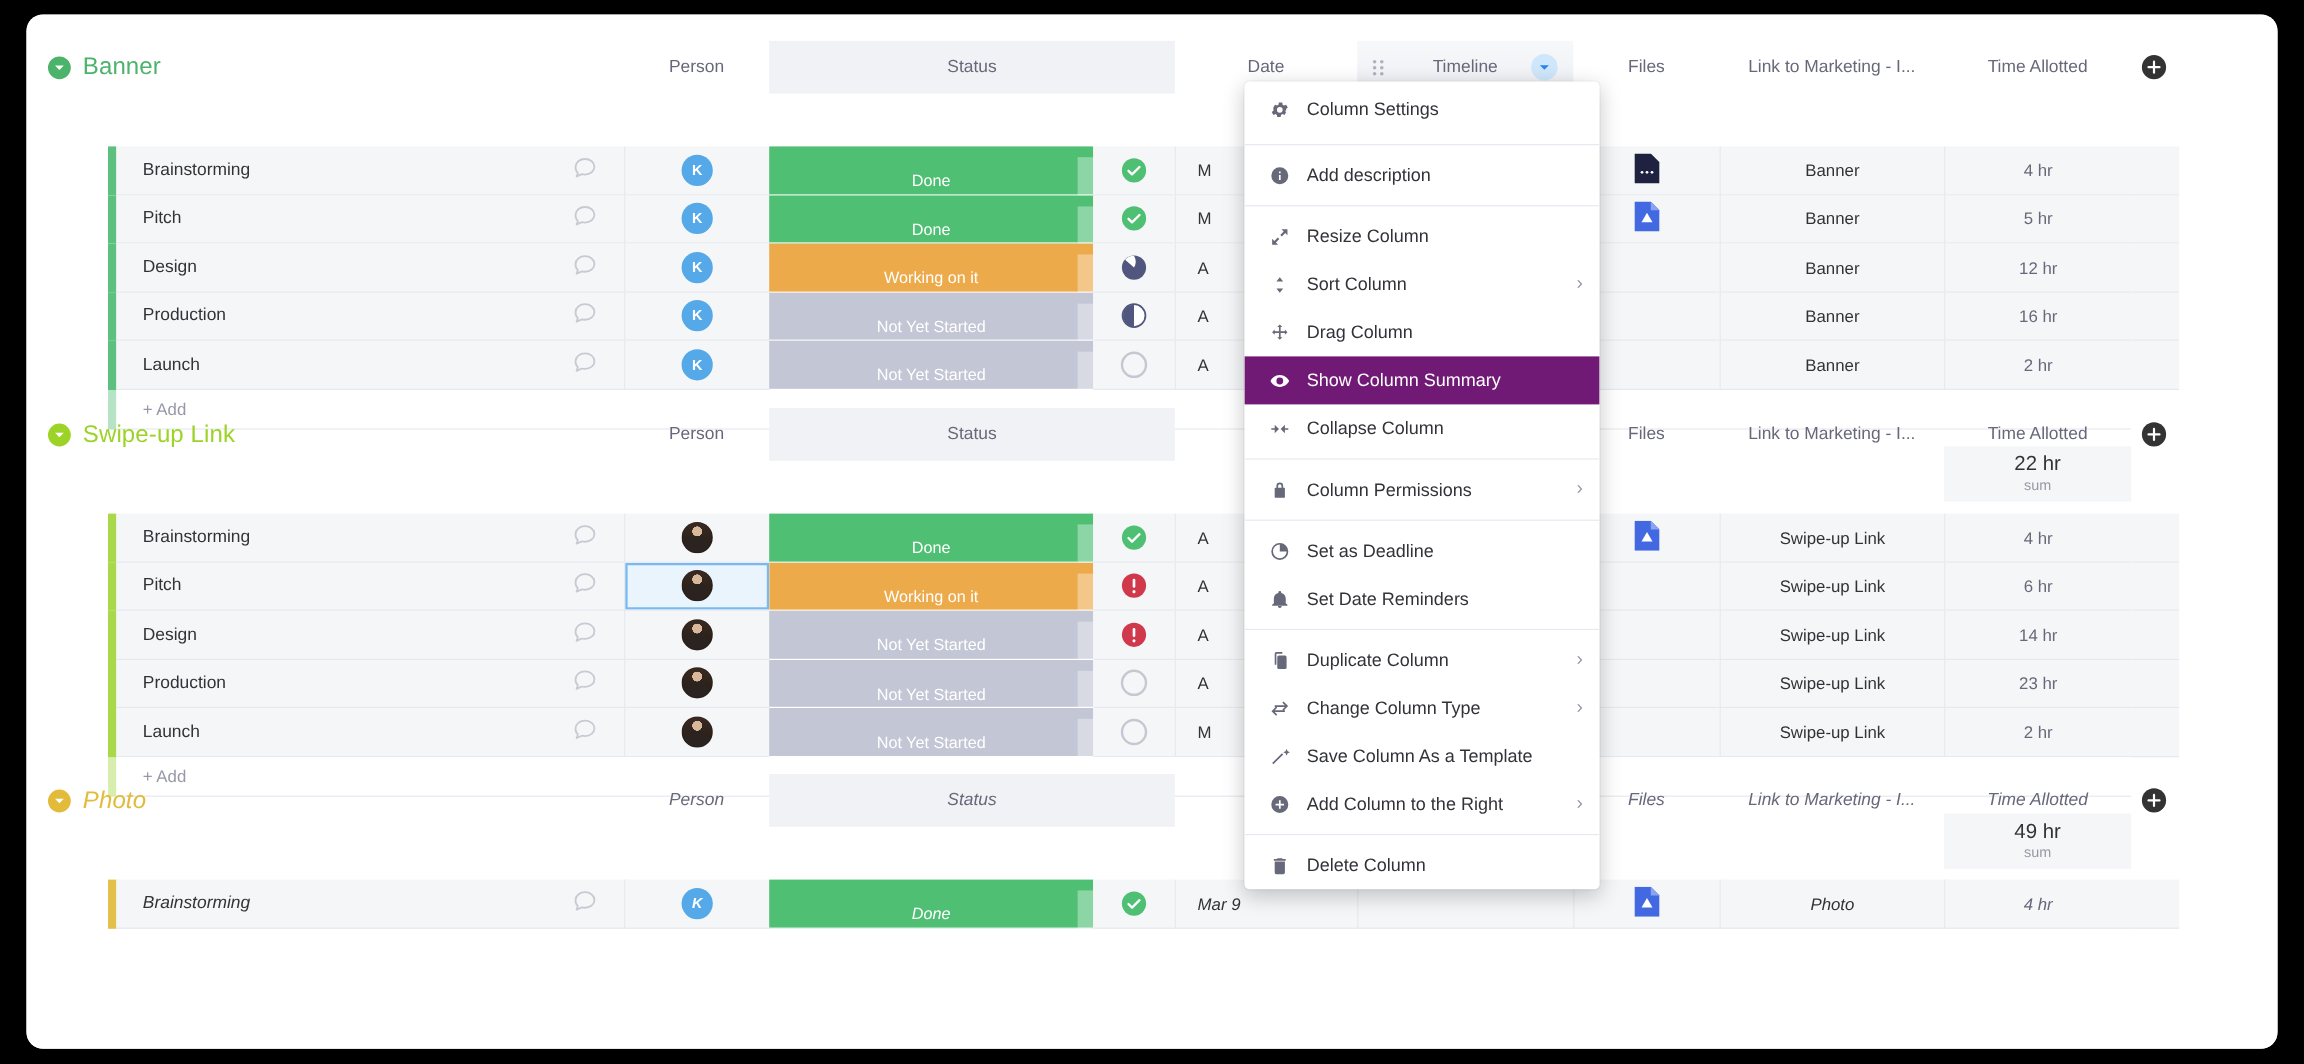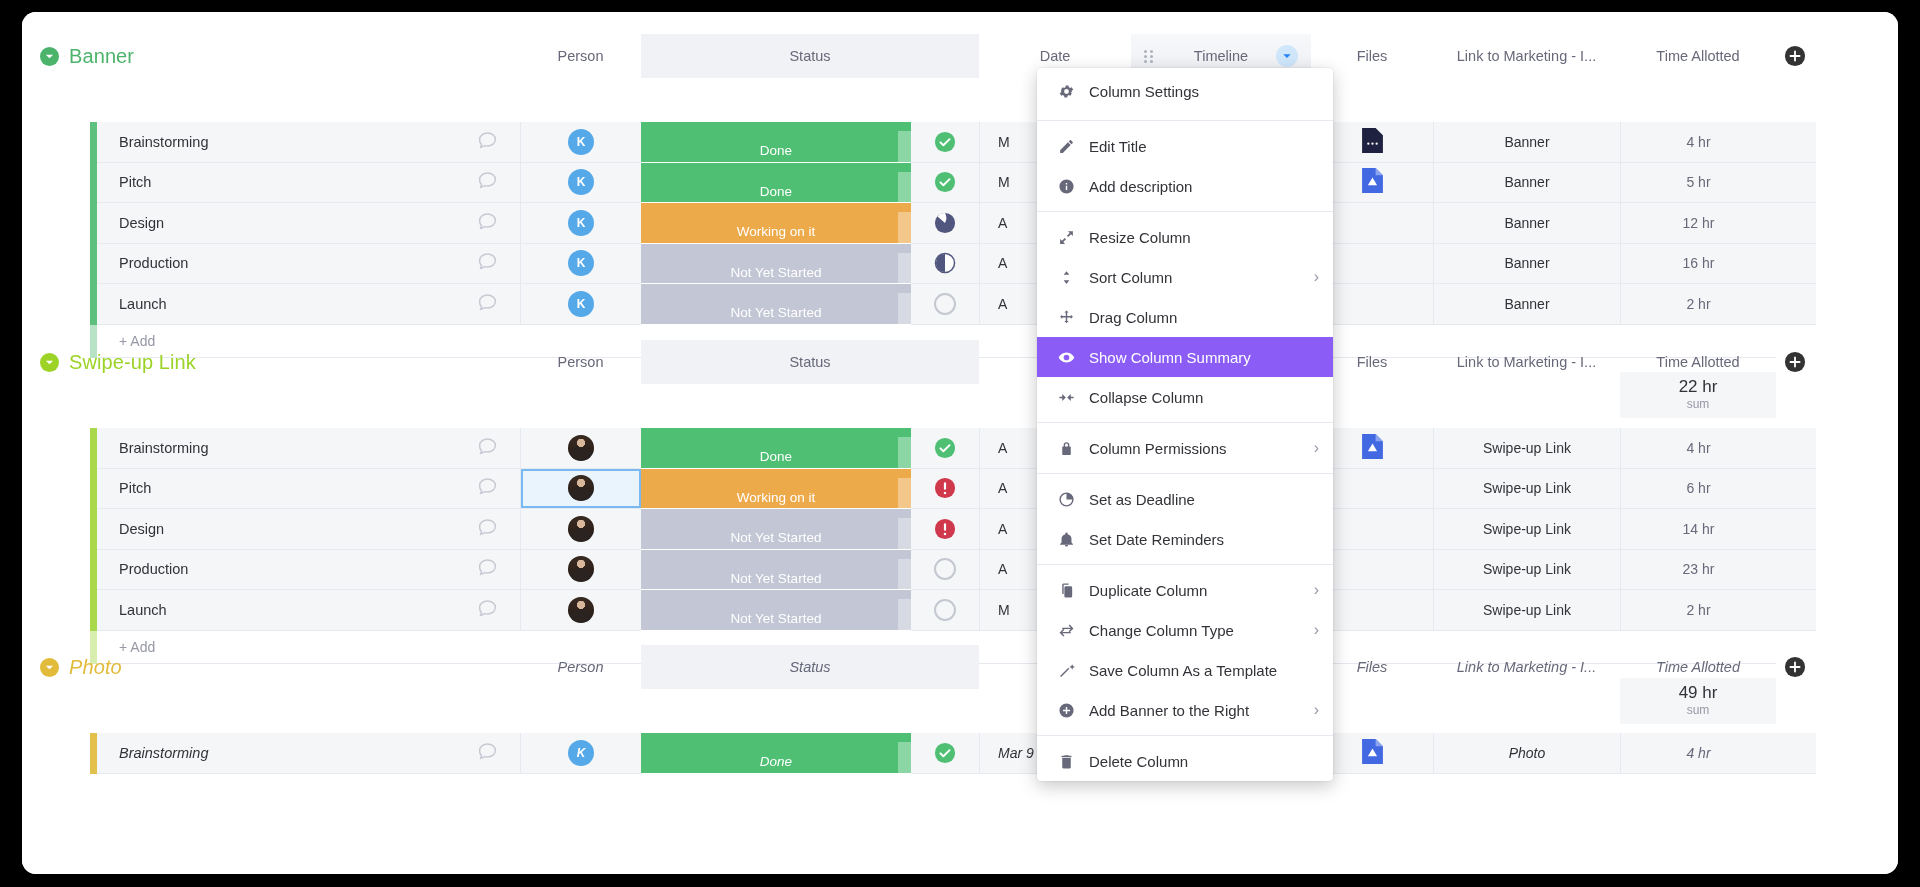--- a/index.html
+++ b/index.html
@@ -119,21 +119,21 @@
     height: 40px; padding: 0 14px 0 18px;
     font-size: 15px; color: #323338; cursor: pointer;
     position: relative;
   }
   .mi .mico {
     width: 22px; flex: 0 0 22px; display:flex; align-items:center; justify-content:center;
     margin-right: 12px; color:#676879;
   }
   .mi .mlbl { flex: 1 1 auto; }
   .mi .chev { color:#9698a6; font-size: 16px; line-height:1; }
-  .mi.sel { background:#8b5cf6; color:#fff; }
+  .mi.sel { background:#701a75; color:#fff; }
   .mi.sel .mico { color:#fff; }
   .msep { height:1px; background:#e6e9ef; margin: 5px 0; }
   .mi.tall { height: 47px; }
 
   .dragdots { display:grid; grid-template-columns: repeat(2, 3px); gap: 2px 3px; }
   .dragdots i { width:3px; height:3px; background:#b0b3bd; border-radius:50%; display:block; }
 
   .chevbtn {
     width: 22px; height: 22px; border-radius:50%;
     background:#cfe6fb; display:flex; align-items:center; justify-content:center;
@@ -633,28 +633,20 @@
         <svg width="17" height="17" viewBox="0 0 24 24" fill="currentColor">
           <path d="M19.4 13a7.6 7.6 0 000-2l2-1.6-2-3.4-2.4 1a7.6 7.6 0 00-1.7-1l-.4-2.6H10.9l-.4 2.6c-.6.2-1.2.6-1.7 1l-2.4-1-2 3.4L4.5 11a7.6 7.6 0 000 2l-2 1.6 2 3.4 2.4-1c.5.4 1.1.8 1.7 1l.4 2.6h4l.4-2.6c.6-.2 1.2-.6 1.7-1l2.4 1 2-3.4-2.1-1.6zM12 15.4A3.4 3.4 0 1112 8.6a3.4 3.4 0 010 6.8z"></path>
         </svg>
       </span>
       <span class="mlbl">Column Settings</span>
     </div>
     <div class="msep"></div>
     <div class="mi">
       <span class="mico">
         <svg width="17" height="17" viewBox="0 0 24 24" fill="currentColor">
-          <path d="M3 17.2V21h3.8L17.9 9.9l-3.8-3.8L3 17.2zM20.7 7.1a1 1 0 000-1.4l-2.4-2.4a1 1 0 00-1.4 0l-1.8 1.8 3.8 3.8 1.8-1.8z"></path>
-        </svg>
-      </span>
-      <span class="mlbl">Edit Title</span>
-    </div>
-    <div class="mi">
-      <span class="mico">
-        <svg width="17" height="17" viewBox="0 0 24 24" fill="currentColor">
           <path d="M12 2a10 10 0 100 20 10 10 0 000-20zm1 15h-2v-6h2v6zm0-8h-2V7h2v2z"></path>
         </svg>
       </span>
       <span class="mlbl">Add description</span>
     </div>
     <div class="msep"></div>
     <div class="mi">
       <span class="mico">
         <svg width="17" height="17" viewBox="0 0 24 24" fill="currentColor">
           <path d="M21 3h-7l2.6 2.6-4 4 1.8 1.8 4-4L21 10V3zM3 21h7l-2.6-2.6 4-4-1.8-1.8-4 4L3 14v7z"></path>
@@ -748,21 +740,21 @@
         </svg>
       </span>
       <span class="mlbl">Save Column As a Template</span>
     </div>
     <div class="mi">
       <span class="mico">
         <svg width="17" height="17" viewBox="0 0 24 24" fill="currentColor">
           <path d="M12 2a10 10 0 100 20 10 10 0 000-20zm5 11h-4v4h-2v-4H7v-2h4V7h2v4h4v2z"></path>
         </svg>
       </span>
-      <span class="mlbl">Add Banner to the Right</span>
+      <span class="mlbl">Add Column to the Right</span>
       <span class="chev">›</span>
     </div>
     <div class="msep"></div>
     <div class="mi">
       <span class="mico">
         <svg width="17" height="17" viewBox="0 0 24 24" fill="currentColor">
           <path d="M6 20a2 2 0 002 2h8a2 2 0 002-2V7H6v13zM19 4h-3.5l-1-1h-5l-1 1H5v2h14V4z"></path>
         </svg>
       </span>
       <span class="mlbl">Delete Column</span>

